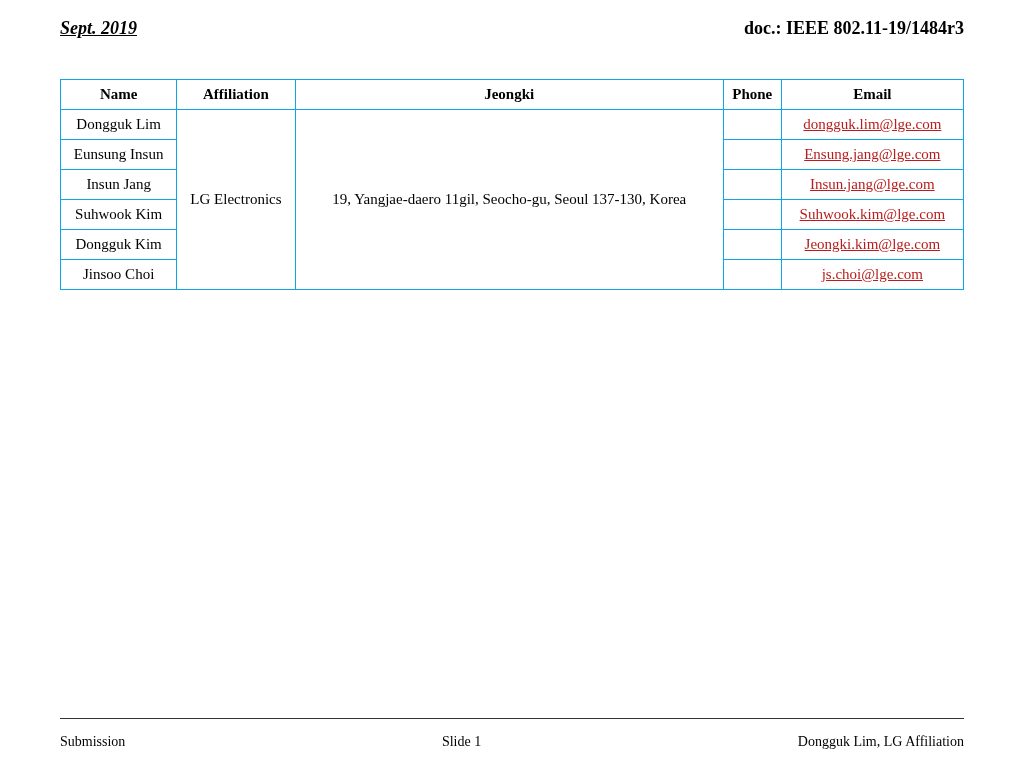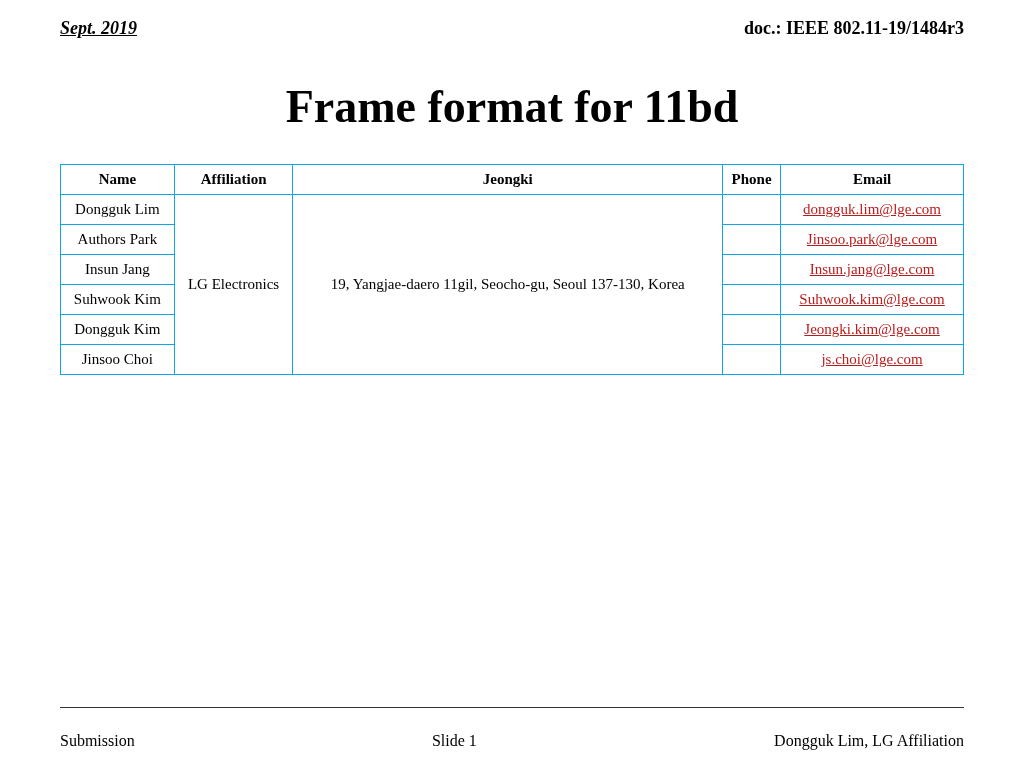--- a/index.html
+++ b/index.html
@@ -103,38 +103,37 @@
       text-decoration: underline;
     }
 
     
     .footer {
       position: absolute;
       bottom: 18px;
       left: 60px;
       right: 60px;
       border-top: 1px solid #333;
-      padding-top: 24px;
+      padding-top: 15px;
       display: flex;
       justify-content: space-between;
-      font-size: 16px;
+      font-size: 14px;
     }
   </style>
 </head>
 <body>
 
 <div class="page">
 
   <div class="header">
     <span class="header-left">Sept. 2019</span>
     <span class="header-right">doc.: IEEE 802.11-19/1484r3</span>
   </div>
 
   <div class="title-section">
-    <div class="main-title">Frame format for 11bd</div>
   </div>
 
   <div class="authors-section">
 
     <table class="authors-table">
       <thead>
         <tr>
           <th>Name</th>
           <th>Affiliation</th>
           <th>Jeongki</th>
@@ -145,23 +144,23 @@
       <tbody id="authors-tbody">
 
       <tr>
             <td>Dongguk Lim</td>
             <td rowspan="6">LG Electronics</td>
             <td rowspan="6">19, Yangjae-daero 11gil, Seocho-gu, Seoul 137-130, Korea</td>
             <td></td>
             <td><a href="mailto:dongguk.lim@lge.com">dongguk.lim@lge.com</a></td>
           </tr>
           <tr>
-            <td>Authors Park</td>
+            <td>Eunsung Insun</td>
             <td></td>
-            <td><a href="mailto:Ensung.park@lge.com">Jinsoo.park@lge.com</a></td>
+            <td><a href="mailto:Ensung.park@lge.com">Ensung.jang@lge.com</a></td>
           </tr>
           <tr>
             <td>Insun Jang</td>
             <td></td>
             <td><a href="mailto:Insun.jang@lge.com">Insun.jang@lge.com</a></td>
           </tr>
           <tr>
             <td>Suhwook Kim</td>
             <td></td>
             <td><a href="mailto:Suhwook.kim@lge.com">Suhwook.kim@lge.com</a></td>

